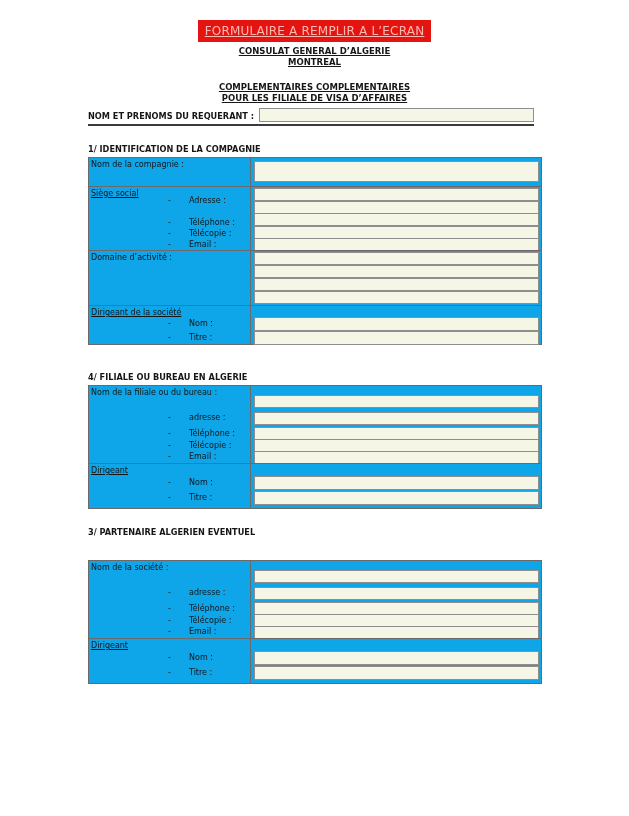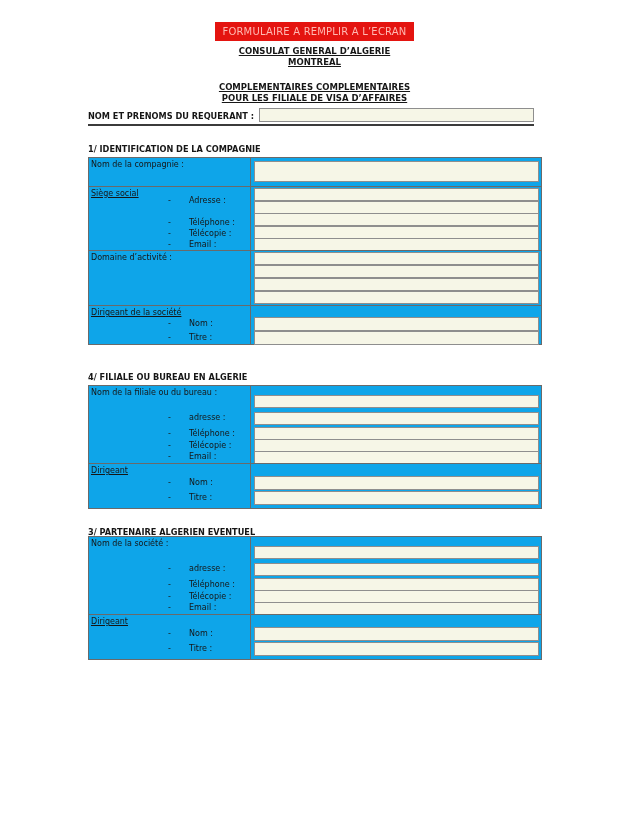--- a/index.html
+++ b/index.html
@@ -1,21 +1,21 @@
 <!DOCTYPE html>
 <html><head>
 <meta charset="utf-8">
 <style>
   html,body{margin:0;padding:0;background:#fff;}
   .page{position:relative;width:629px;height:816px;background:#ffffff;overflow:hidden;
         font-family:"DejaVu Sans",sans-serif;color:#161616;}
   
   .banner-wrap{position:absolute;left:0;right:0;top:20px;text-align:center;}
-  .banner{display:inline-block;background:#e41410;color:#ffb9b2;font-size:10px;
-          padding:4px 7px;letter-spacing:.2px;}
+  .banner{display:inline-block;background:#e41410;color:#ffb9b2;font-size:12px;
+          padding:4px 7px;letter-spacing:.2px;text-decoration:underline;}
   .hline{position:absolute;left:0;right:0;text-align:center;font-size:8.5px;font-weight:bold;
          text-decoration:underline;line-height:10px;}
   
   .req-row{position:absolute;left:88px;top:108px;width:446px;height:16px;
            border-bottom:2px solid #3b3b3b;display:flex;align-items:flex-start;}
   .req-label{font-size:8.2px;font-weight:bold;white-space:nowrap;padding-top:3px;}
   .req-input{flex:1;margin-left:5px;height:12px;background:#f6f6e7;border:1px solid #8e8e8e;
              font-size:9px;padding:0 2px;}
   
   .sec-title{position:absolute;left:88px;width:452px;text-align:left;font-size:8.2px;
@@ -135,21 +135,21 @@
       </div>
       <div class="rcell">
         <input type="text" class="inp" style="top: 12px; height: 12px;" value="">
         <input type="text" class="inp" style="top: 27px; height: 12px;" value="">
       </div>
     </div>
   </div>
 
   <div class="sec-title" style="top:527px">3/ PARTENAIRE ALGERIEN EVENTUEL</div>
 
-  <div class="tbl" style="top:536px">
+  <div class="tbl" style="top:560px">
     <div class="block" style="height:77px">
       <div class="lcell">
         <span class="blabel">Nom de la société :</span>
         <span class="sub" style="top:27px"><span class="dash">-</span><span>adresse :</span></span>
         <span class="sub" style="top:43px"><span class="dash">-</span><span>Téléphone :</span></span>
         <span class="sub" style="top:55px"><span class="dash">-</span><span>Télécopie :</span></span>
         <span class="sub" style="top:66px"><span class="dash">-</span><span>Email :</span></span>
       </div>
       <div class="rcell">
         <input type="text" class="inp" style="top: 9px;" value="">

